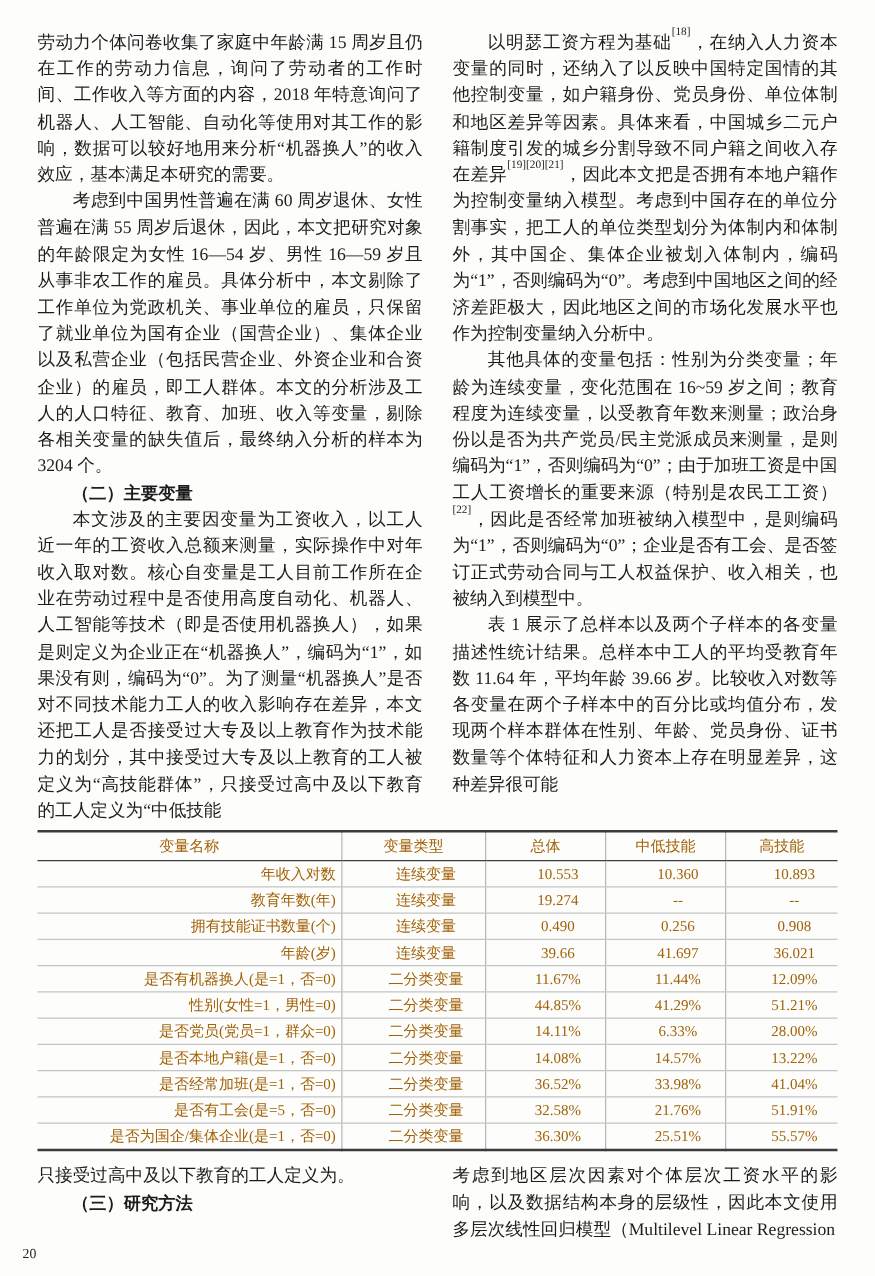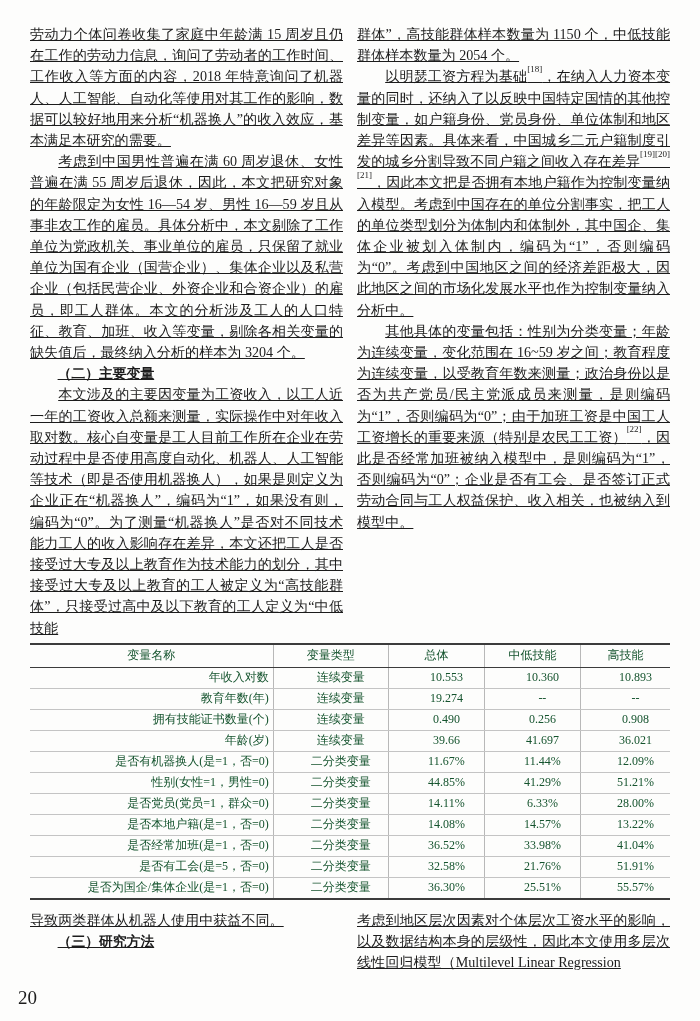--- a/index.html
+++ b/index.html
@@ -6,21 +6,21 @@
   .page {
     position:relative;
     width:700px; height:1021px;
     box-sizing:border-box;
     padding:24px 30px 0 30px;
     background:#fdfdfc;
     color:#1c1c1c;
     font-family:"Liberation Serif","DejaVu Serif",serif;
     overflow:hidden;
   }
-  .columns { display:flex; gap:14px;text-decoration:underline; }
+  .columns { display:flex; gap:24px; }
   .col {
     width:313px;
     font-size:14.1px;
     line-height:21.2px;
     text-align:justify;
   }
   .col p { margin:0; text-indent:2em; }
   .col p.noindent { text-indent:0; }
   .cn-heading {
     font-family:"Liberation Sans","DejaVu Sans",sans-serif;
@@ -41,62 +41,62 @@
     font-size:13px;
     margin:6px 0 6px 0;
     color:#222;
   }
   table.stats {
     width:100%;
     border-collapse:collapse;
     border-top:2px solid #3c3c3c;
     border-bottom:2px solid #3c3c3c;
     font-size:12px;
-    color:#14532d;
+    color:#a16207;
     table-layout:fixed;
   }
   table.stats th, table.stats td {
     font-weight:normal;
     padding:2.5px 4px;
     border-right:1px solid #b8b8b8;
     text-align:center;
     line-height:15px;
     overflow:hidden;
     white-space:nowrap;
   }
   table.stats th:last-child, table.stats td:last-child { border-right:none; }
   table.stats thead th { border-bottom:1.5px solid #3c3c3c; padding:3.5px 4px; }
   table.stats tbody td { border-bottom:1px solid #c4c4c4;padding-left:24px; }
   table.stats tbody tr:last-child td { border-bottom:none; }
   table.stats td.name { text-align:right; padding-left:8px; }
   .content-bottom { margin-top:10px; }
   .page-number {
     position:absolute;
     left:18px; bottom:12px;
-    font-size:19px;
+    font-size:11px;
     color:#1c1c1c;
     margin-top:32px;
   }
 </style>
 </head>
 <body>
 
 <div class="page">
 
   <div class="columns content-top">
     <div class="col">
       <p class="noindent">劳动力个体问卷收集了家庭中年龄满 15 周岁且仍在工作的劳动力信息，询问了劳动者的工作时间、工作收入等方面的内容，2018 年特意询问了机器人、人工智能、自动化等使用对其工作的影响，数据可以较好地用来分析“机器换人”的收入效应，基本满足本研究的需要。</p>
       <p>考虑到中国男性普遍在满 60 周岁退休、女性普遍在满 55 周岁后退休，因此，本文把研究对象的年龄限定为女性 16—54 岁、男性 16—59 岁且从事非农工作的雇员。具体分析中，本文剔除了工作单位为党政机关、事业单位的雇员，只保留了就业单位为国有企业（国营企业）、集体企业以及私营企业（包括民营企业、外资企业和合资企业）的雇员，即工人群体。本文的分析涉及工人的人口特征、教育、加班、收入等变量，剔除各相关变量的缺失值后，最终纳入分析的样本为 3204 个。</p>
       <p class="cn-heading">（二）主要变量</p>
       <p>本文涉及的主要因变量为工资收入，以工人近一年的工资收入总额来测量，实际操作中对年收入取对数。核心自变量是工人目前工作所在企业在劳动过程中是否使用高度自动化、机器人、人工智能等技术（即是否使用机器换人），如果是则定义为企业正在“机器换人”，编码为“1”，如果没有则，编码为“0”。为了测量“机器换人”是否对不同技术能力工人的收入影响存在差异，本文还把工人是否接受过大专及以上教育作为技术能力的划分，其中接受过大专及以上教育的工人被定义为“高技能群体”，只接受过高中及以下教育的工人定义为“中低技能</p>
     </div>
     <div class="col">
-      <p class="noindent">群体”，高技能群体样本数量为 1150 个，中低技能群体样本数量为 2054 个。</p>
       <p><span>以明瑟工资方程为基础</span><sup class="cite">[18]</sup><span>，在纳入人力资本变量的同时，还纳入了以反映中国特定国情的其他控制变量，如户籍身份、党员身份、单位体制和地区差异等因素。具体来看，中国城乡二元户籍制度引发的城乡分割导致不同户籍之间收入存在差异</span><sup class="cite">[19][20][21]</sup><span>，因此本文把是否拥有本地户籍作为控制变量纳入模型。考虑到中国存在的单位分割事实，把工人的单位类型划分为体制内和体制外，其中国企、集体企业被划入体制内，编码为“1”，否则编码为“0”。考虑到中国地区之间的经济差距极大，因此地区之间的市场化发展水平也作为控制变量纳入分析中。</span></p>
       <p><span>其他具体的变量包括：性别为分类变量；年龄为连续变量，变化范围在 16~59 岁之间；教育程度为连续变量，以受教育年数来测量；政治身份以是否为共产党员/民主党派成员来测量，是则编码为“1”，否则编码为“0”；由于加班工资是中国工人工资增长的重要来源（特别是农民工工资）</span><sup class="cite">[22]</sup><span>，因此是否经常加班被纳入模型中，是则编码为“1”，否则编码为“0”；企业是否有工会、是否签订正式劳动合同与工人权益保护、收入相关，也被纳入到模型中。</span></p>
+      <p>表 1 展示了总样本以及两个子样本的各变量描述性统计结果。总样本中工人的平均受教育年数 11.64 年，平均年龄 39.66 岁。比较收入对数等各变量在两个子样本中的百分比或均值分布，发现两个样本群体在性别、年龄、党员身份、证书数量等个体特征和人力资本上存在明显差异，这种差异很可能</p>
     </div>
   </div>
 
   <div class="table-block">
     <table class="stats">
       <colgroup>
         <col style="width:38%">
           <col style="width:18%">
           <col style="width:15%">
           <col style="width:15%">
@@ -188,21 +188,21 @@
           <td>36.30%</td>
           <td>25.51%</td>
           <td>55.57%</td>
         </tr>
       </tbody>
     </table>
   </div>
 
   <div class="columns content-bottom">
     <div class="col">
-      <p class="noindent">导致两类群体从机器人使用中获益不同。</p>
+      <p class="noindent">只接受过高中及以下教育的工人定义为。</p>
       <p class="cn-heading">（三）研究方法</p>
 
     </div>
     <div class="col">
       <p class="noindent">考虑到地区层次因素对个体层次工资水平的影响，以及数据结构本身的层级性，因此本文使用多层次线性回归模型（Multilevel  Linear  Regression</p>
     </div>
   </div>
 
   <div class="page-number">20</div>
 

